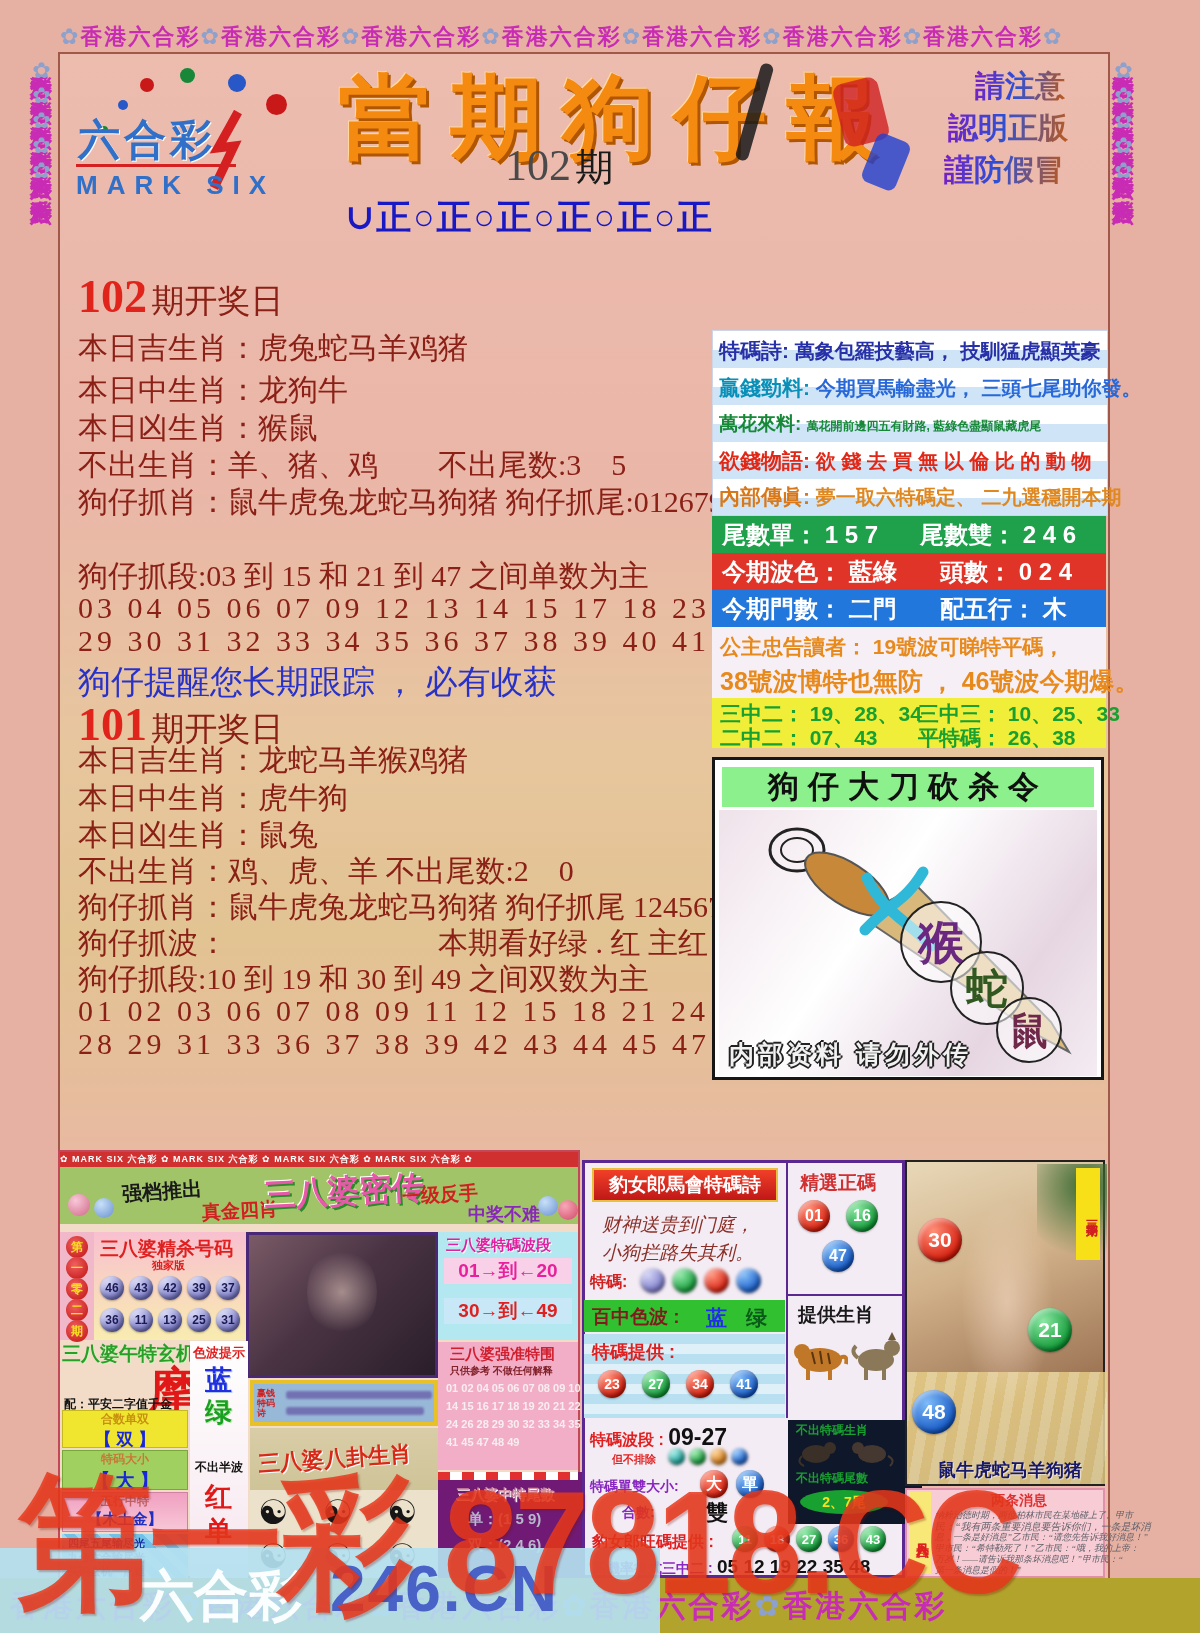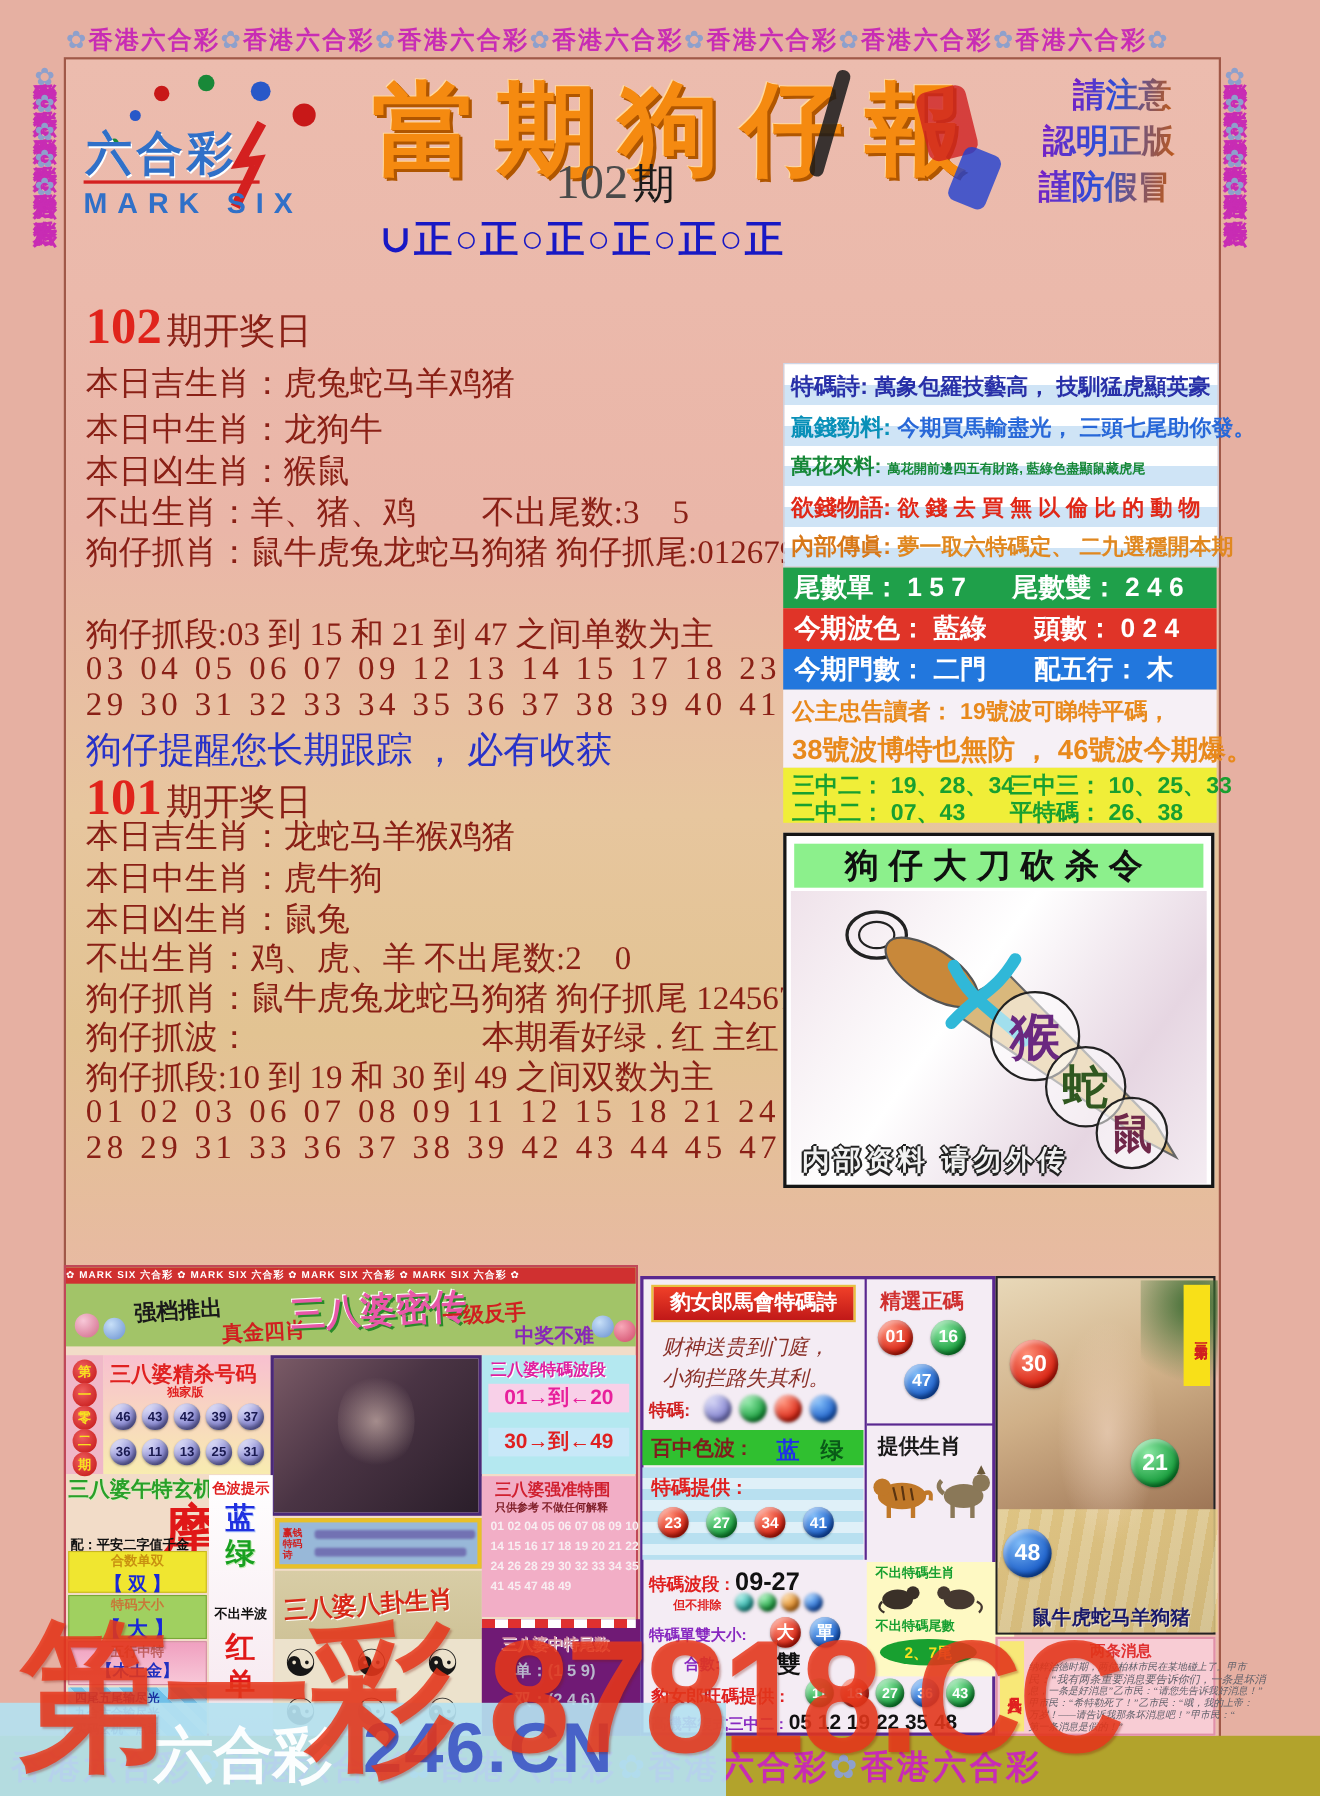--- a/index.html
+++ b/index.html
@@ -358,21 +358,21 @@
   <span class="ball bteal masked ab" style="left:668px;top:1448px;width:17px;height:17px;font-size:9px;"></span>
   <span class="ball bgreen masked ab" style="left:689px;top:1448px;width:17px;height:17px;font-size:9px;"></span>
   <span class="ball borange masked ab" style="left:710px;top:1448px;width:17px;height:17px;font-size:9px;"></span>
   <span class="ball bblue masked ab" style="left:731px;top:1448px;width:17px;height:17px;font-size:9px;"></span>
   <div class="ab b nowrap" style="left:590px;top:1478px;font-size:14px;color:#8828c0;">特碼單雙大小:</div>
   <span class="ball bred ab" style="left:700px;top:1470px;width:28px;height:28px;font-size:16px;">大</span>
   <span class="ball bblue ab" style="left:736px;top:1470px;width:28px;height:28px;font-size:16px;">單</span>
   <div class="ab b" style="left:622px;top:1504px;font-size:14px;color:#8828c0;">合數:</div>
   <div class="ab b" style="left:706px;top:1498px;font-size:22px;color:#111;">雙</div>
 
-  <div class="ab" style="left:788px;top:1420px;width:134px;height:104px;background:#fef9c3;">
+  <div class="ab" style="left:788px;top:1420px;width:134px;height:104px;background:#0f172a;">
     <div class="ab b nowrap" style="left:8px;top:2px;font-size:12px;color:#18a030;">不出特碼生肖</div>
     <svg class="ab" style="left:8px;top:18px;" width="46" height="30" viewBox="0 0 46 30">
       <ellipse cx="20" cy="16" rx="14" ry="9" fill="#3a3028"></ellipse>
         <circle cx="34" cy="10" r="6" fill="#3a3028"></circle>
       <path d="M6 18 q-6 6 2 10" stroke="#3a3028" stroke-width="2" fill="none"></path>
       </svg>
     <svg class="ab" style="left:60px;top:18px;" width="46" height="30" viewBox="0 0 46 30">
       <ellipse cx="24" cy="16" rx="14" ry="9" fill="#453830"></ellipse>
         <circle cx="10" cy="10" r="6" fill="#453830"></circle>
       <path d="M40 18 q8 4 2 10" stroke="#453830" stroke-width="2" fill="none"></path>

